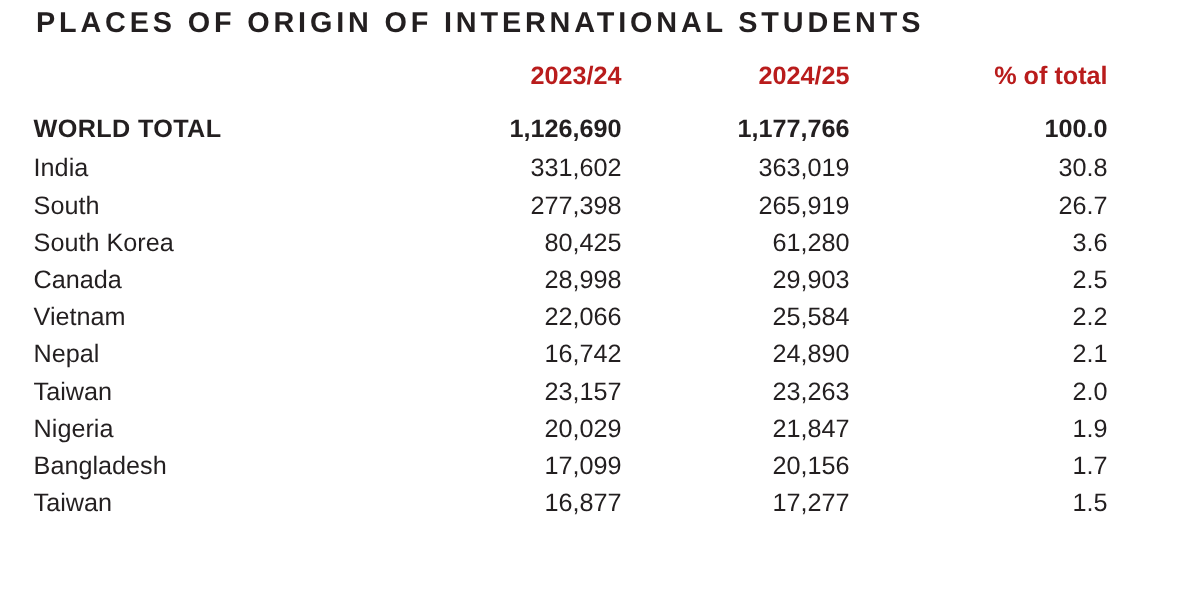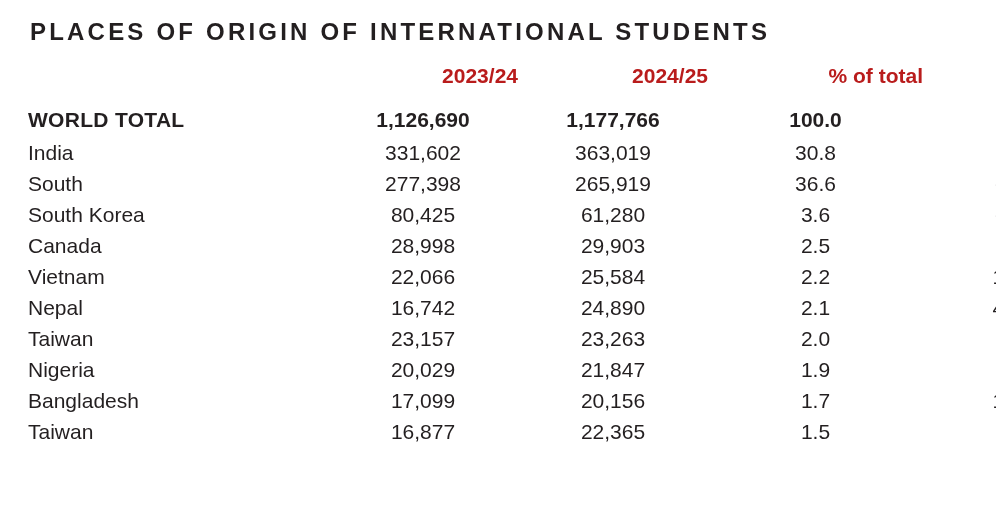--- a/index.html
+++ b/index.html
@@ -12,21 +12,21 @@
     background: #ffffff;
     font-family: "Liberation Sans", sans-serif;
     color: #231f20;
     overflow: hidden;
   }
   .page {
     position: relative;
     width: 996px;
     height: 513px;
     box-sizing: border-box;
-    padding: 18px 28px 0 28px;
+    padding: 6px 28px 0 28px;
   }
   .title {
     font-size: 24px;
     font-weight: bold;
     letter-spacing: 3.2px;
     color: #231f20;
     margin: 0 0 18px 2px;
     white-space: nowrap;
   }
   table.data {
@@ -47,21 +47,21 @@
     text-align: right;
     vertical-align: bottom;
   }
   table.data th.country-head {
     text-align: left;
   }
   table.data td {
     font-size: 21px;
     color: #231f20;
     padding: 3px 0 4px 0;
-    text-align: center;
+    text-align: right;
     vertical-align: bottom;
     white-space: nowrap;
   }
   table.data td.country {
     text-align: left;
   }
   tr.total td {
     font-weight: bold;
     font-size: 21px;
     padding-top: 6px;
@@ -108,21 +108,21 @@
         <td class="country">India</td>
         <td>331,602</td>
         <td>363,019</td>
         <td>30.8</td>
         <td>9.5</td>
       </tr>
       <tr>
         <td class="country">South</td>
         <td>277,398</td>
         <td>265,919</td>
-        <td>36.6</td>
+        <td>26.7</td>
         <td>-4.1</td>
       </tr>
       <tr>
         <td class="country">South Korea</td>
         <td>80,425</td>
         <td>61,280</td>
         <td>3.6</td>
         <td>-2.0</td>
       </tr>
       <tr>
@@ -163,20 +163,20 @@
       <tr>
         <td class="country">Bangladesh</td>
         <td>17,099</td>
         <td>20,156</td>
         <td>1.7</td>
         <td>17.9</td>
       </tr>
       <tr>
         <td class="country">Taiwan</td>
         <td>16,877</td>
-        <td>22,365</td>
+        <td>17,277</td>
         <td>1.5</td>
         <td>2.4</td>
       </tr>
     </tbody>
   </table>
 
 </div>
 
 </body></html>

